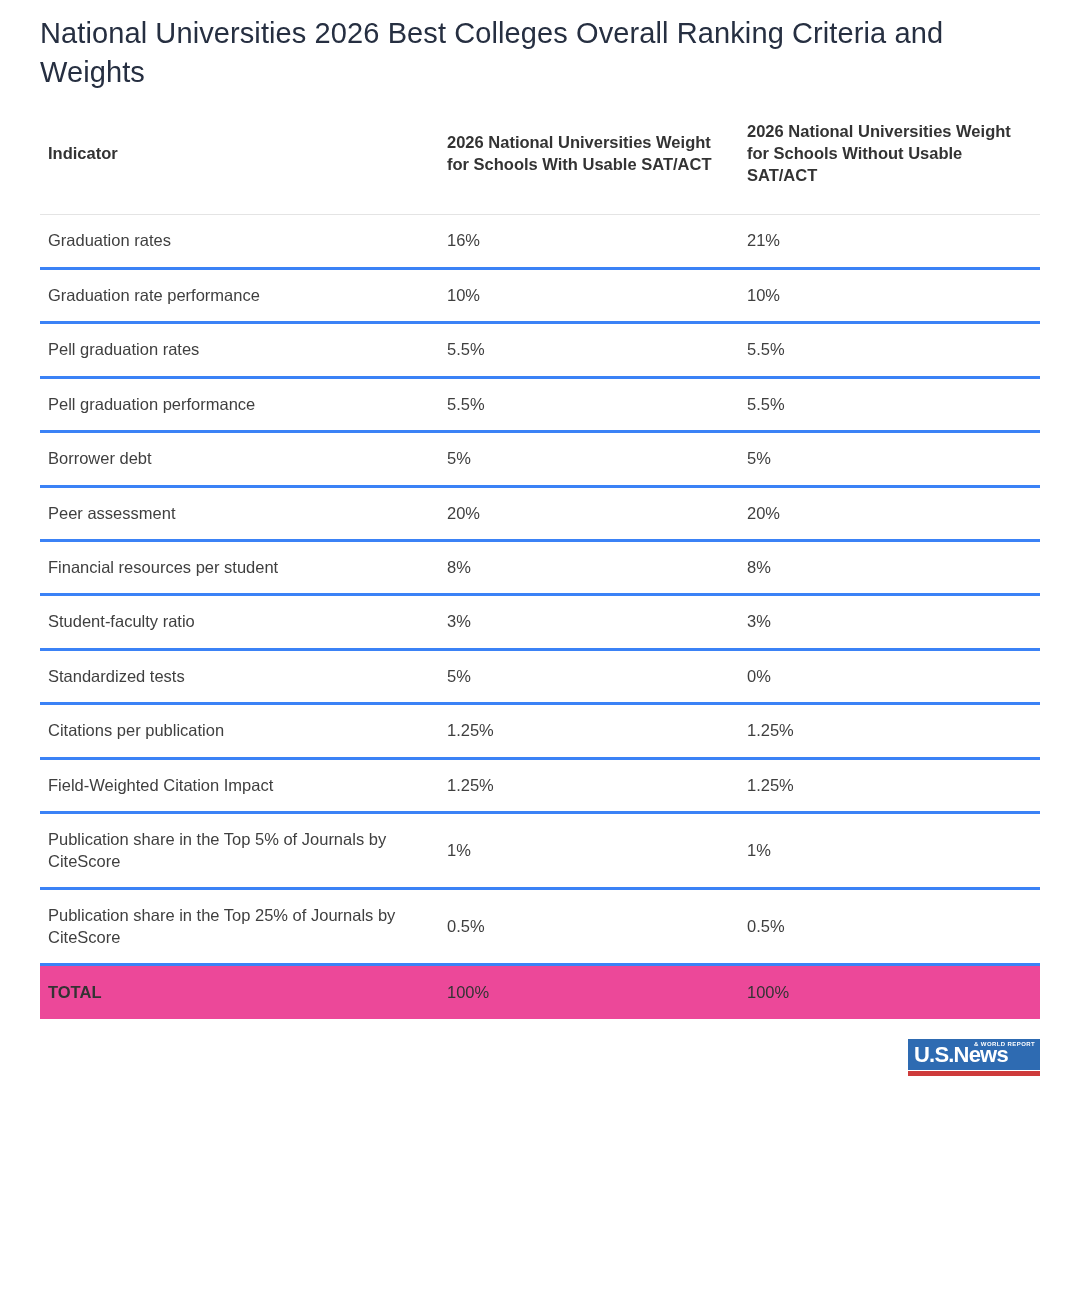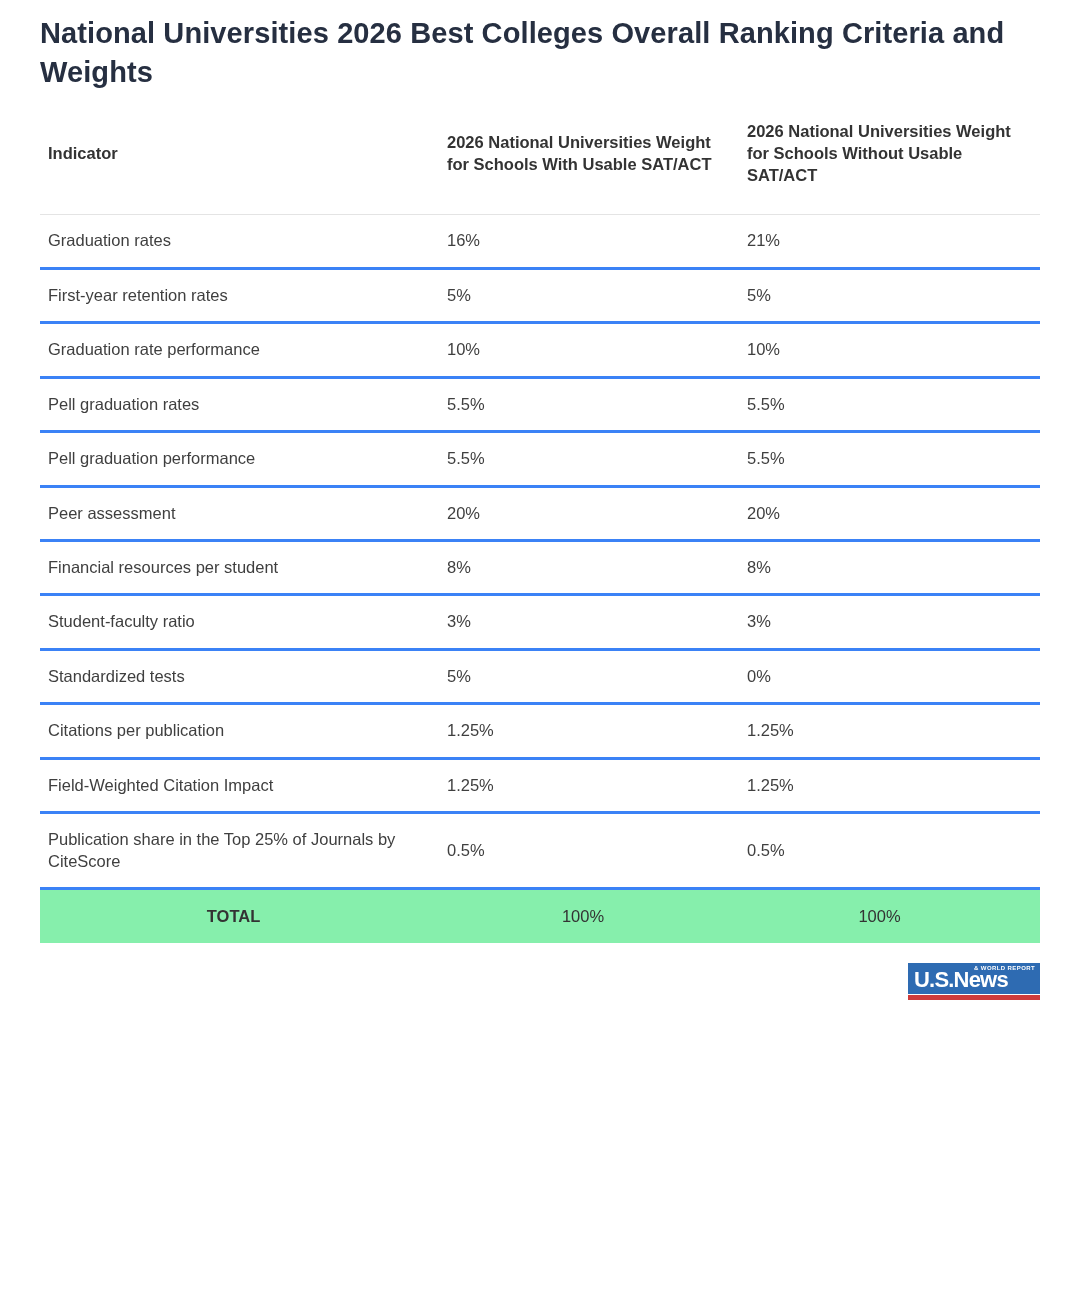--- a/index.html
+++ b/index.html
@@ -10,21 +10,21 @@
     background: #ffffff;
     font-family: "Liberation Sans", sans-serif;
     -webkit-font-smoothing: antialiased;
   }
   .page {
     padding: 14px 40px 28px 40px;
   }
   .page-title {
     margin: 0 0 18px 0;
     font-size: 29px;
-    font-weight: 700;
+    font-weight: 400;
     line-height: 1.33;
     color: #262f41;
     letter-spacing: 0.1px;
     max-width: 980px;
   }
   table.criteria {
     width: 100%;
     border-collapse: collapse;
     table-layout: fixed;
   }
@@ -42,21 +42,21 @@
   table.criteria tbody td {
     font-size: 16.5px;
     font-weight: 400;
     color: #3f3f3f;
     line-height: 1.3;
     vertical-align: middle;
     padding: 15px 28px 15px 0;
   }
   table.criteria tbody td:first-child { padding-left: 8px; padding-right: 12px; }
   table.criteria tbody tr { border-bottom: 3px solid #3b82f6; }
-  table.criteria tfoot tr { background: #86efac; text-align: center; }
+  table.criteria tfoot tr { background: #ec4899; }
   table.criteria tfoot td {
     font-size: 16.5px;
     color: #333333;
     vertical-align: middle;
     padding: 17px 28px 17px 0;
   }
   table.criteria tfoot td:first-child { font-weight: 700; padding-left: 8px; }
   .logo-row {
     display: flex;
     justify-content: flex-end;
@@ -111,40 +111,40 @@
       </tr>
     </thead>
     <tbody id="table-body">
 
     <tr>
           <td>Graduation rates</td>
           <td>16%</td>
           <td>21%</td>
         </tr>
         <tr>
-          <td>First-year retention rates</td>
-          <td>5%</td>
-          <td>5%</td>
-        </tr>
-        <tr>
           <td>Graduation rate performance</td>
           <td>10%</td>
           <td>10%</td>
         </tr>
         <tr>
           <td>Pell graduation rates</td>
           <td>5.5%</td>
           <td>5.5%</td>
         </tr>
         <tr>
           <td>Pell graduation performance</td>
           <td>5.5%</td>
           <td>5.5%</td>
         </tr>
         <tr>
+          <td>Borrower debt</td>
+          <td>5%</td>
+          <td>5%</td>
+        </tr>
+        <tr>
           <td>Peer assessment</td>
           <td>20%</td>
           <td>20%</td>
         </tr>
         <tr>
           <td>Financial resources per student</td>
           <td>8%</td>
           <td>8%</td>
         </tr>
         <tr>
@@ -159,20 +159,25 @@
         </tr>
         <tr>
           <td>Citations per publication</td>
           <td>1.25%</td>
           <td>1.25%</td>
         </tr>
         <tr>
           <td>Field-Weighted Citation Impact</td>
           <td>1.25%</td>
           <td>1.25%</td>
+        </tr>
+        <tr>
+          <td>Publication share in the Top 5% of Journals by CiteScore</td>
+          <td>1%</td>
+          <td>1%</td>
         </tr>
         <tr>
           <td>Publication share in the Top 25% of Journals by CiteScore</td>
           <td>0.5%</td>
           <td>0.5%</td>
         </tr>
       </tbody>
     <tfoot>
       <tr class="total-row">
         <td>TOTAL</td>

